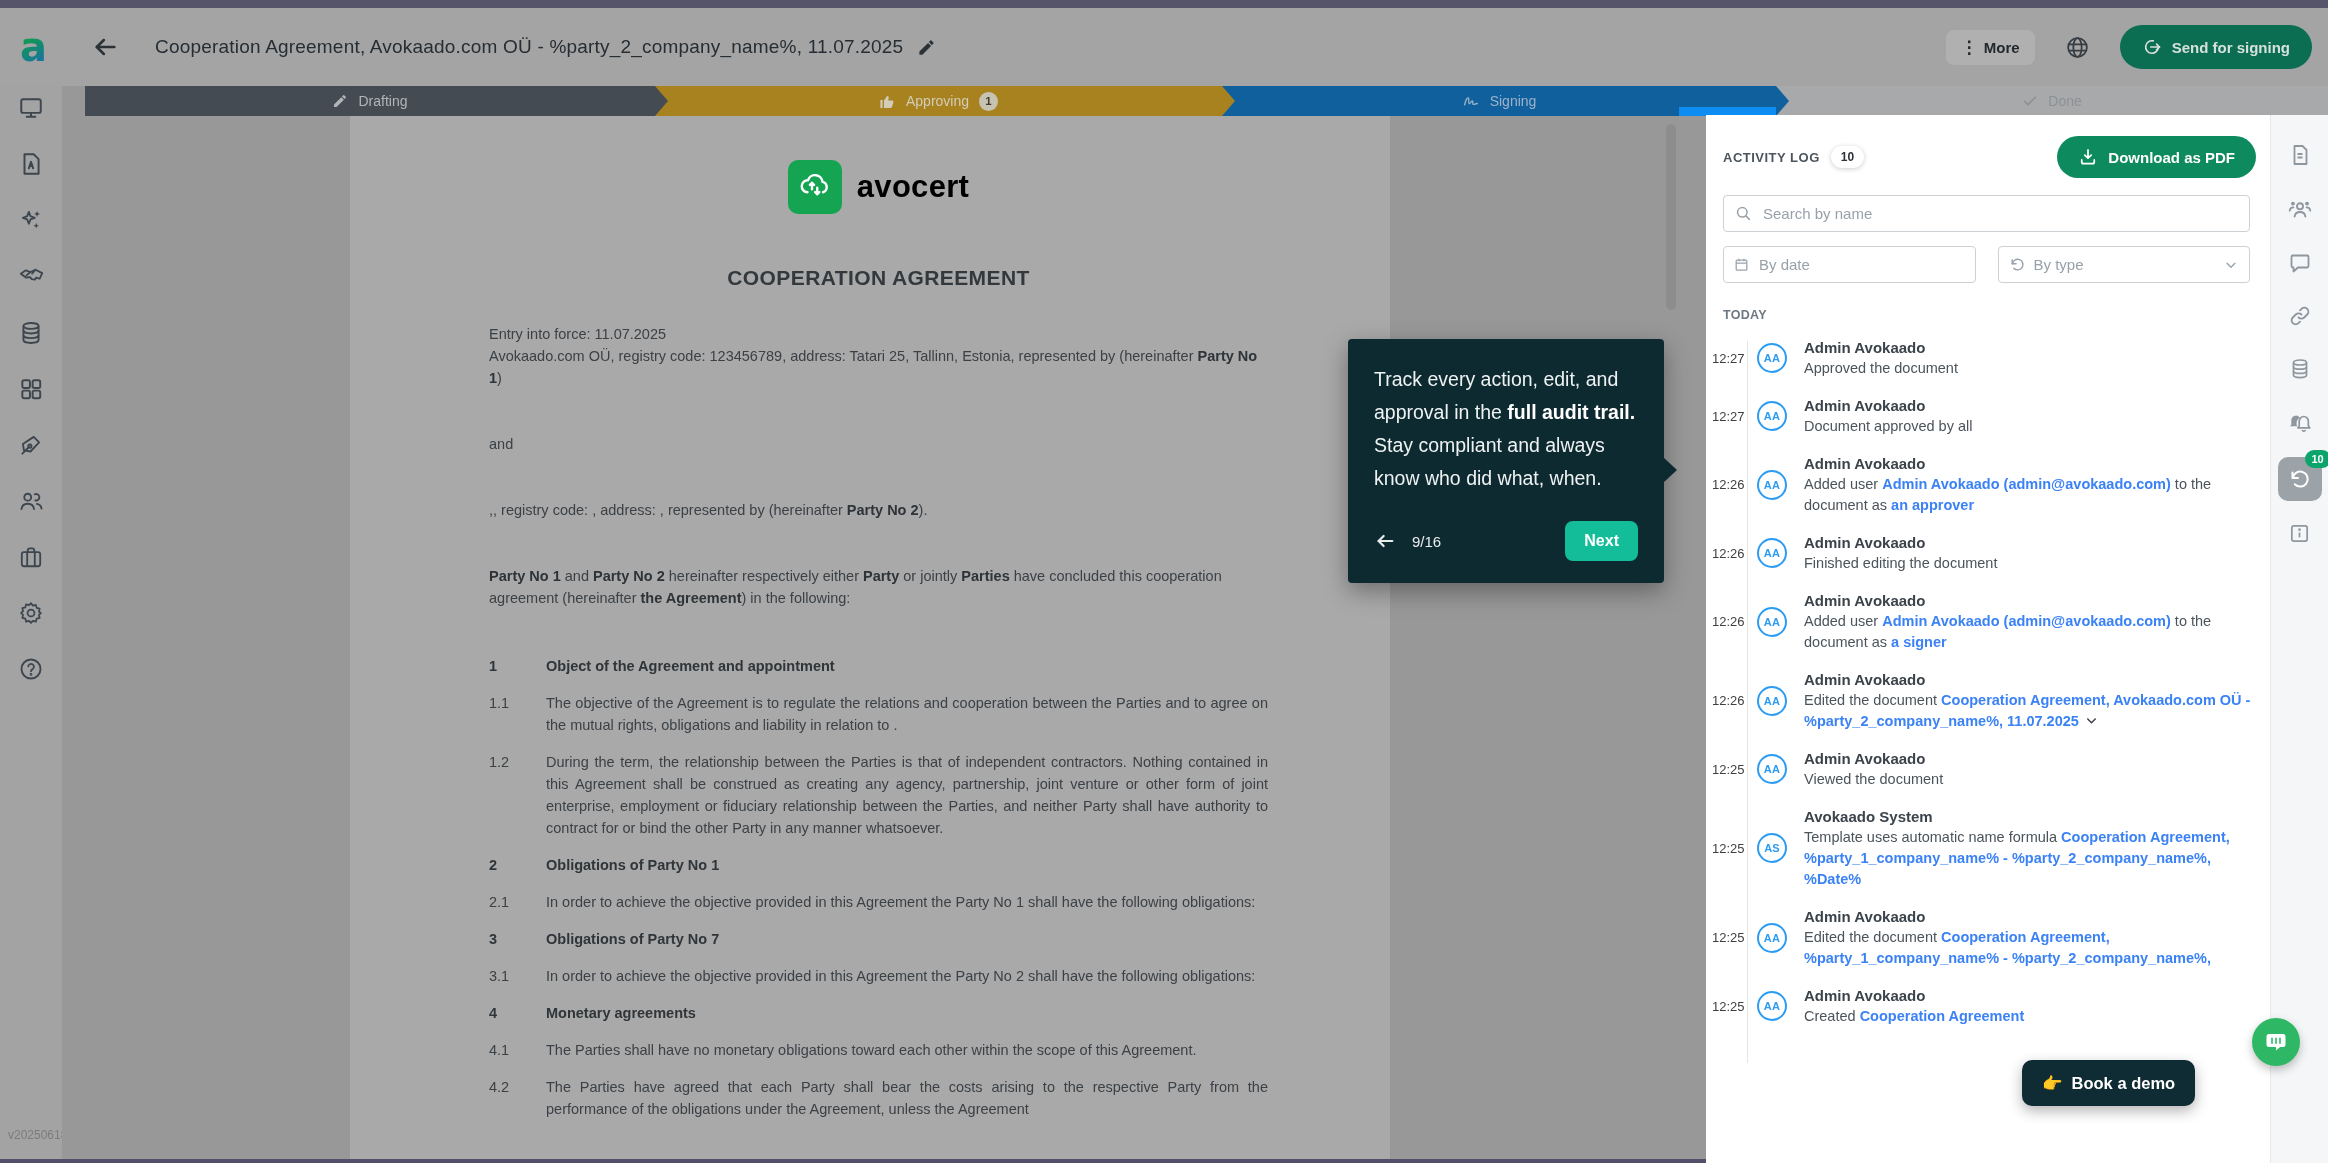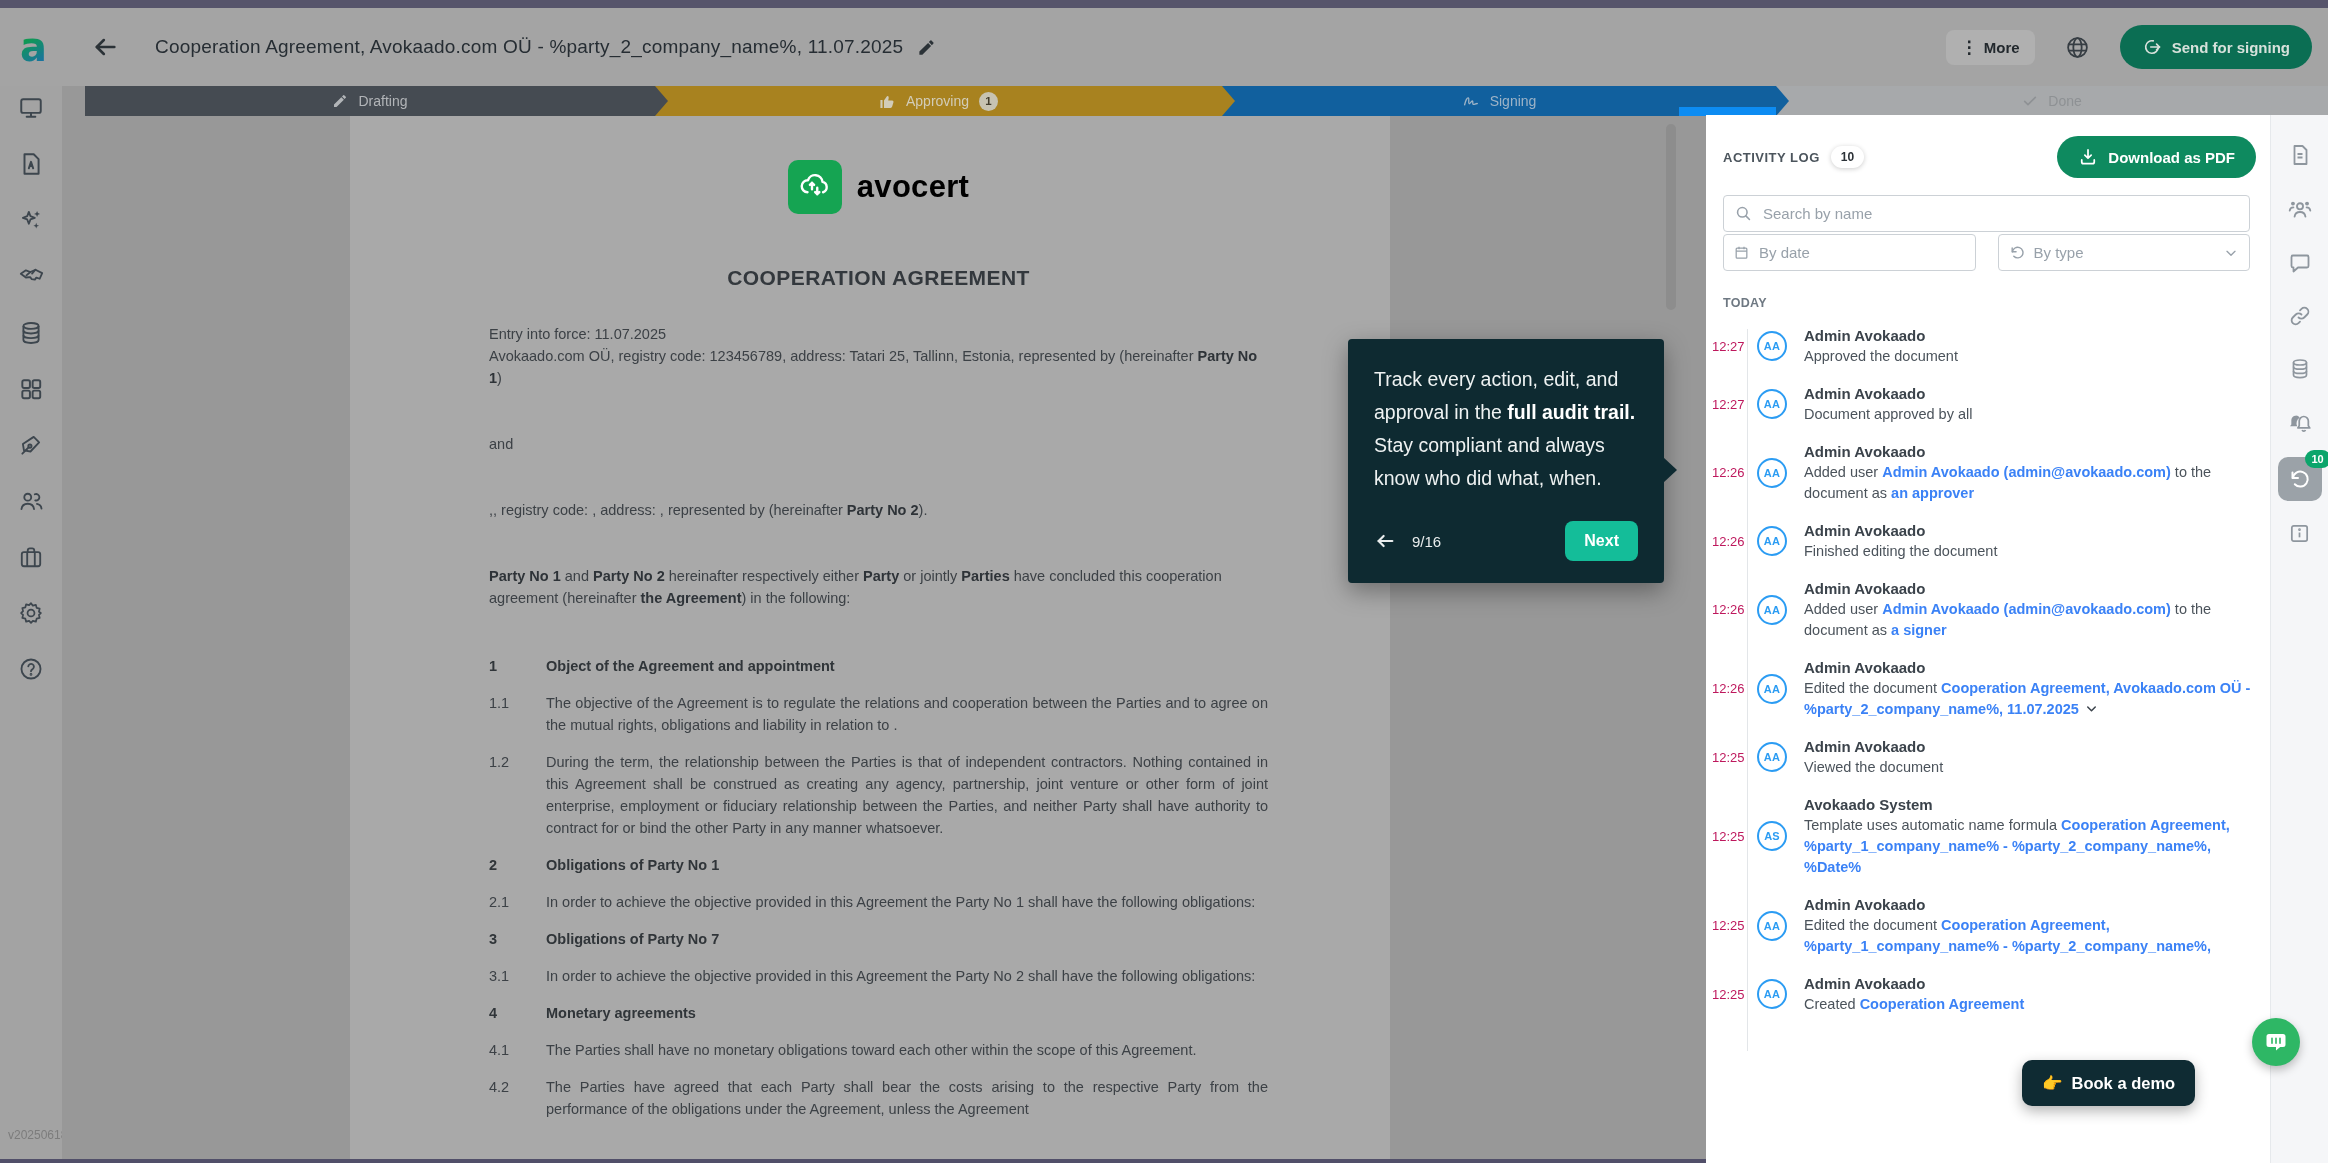--- a/index.html
+++ b/index.html
@@ -92,30 +92,30 @@
   .p-head{display:flex;align-items:center;padding:21px 14px 0 17px}
   .p-title{font-size:13px;font-weight:700;color:#4c555d;letter-spacing:.5px}
   .p-count{margin-left:11px;background:#fff;border-radius:12px;padding:4px 10px;font-size:12px;
            font-weight:700;color:#2c3238;box-shadow:0 1px 5px rgba(0,0,0,.2)}
   .p-download{margin-left:auto;height:42px;border-radius:21px;background:#0e8a5f;color:#fff;
               display:flex;align-items:center;gap:10px;padding:0 21px;font-size:15px;font-weight:700}
   .p-search{margin:17px 20px 0 17px;height:37px;border:1px solid #ccd1d6;border-radius:4px;
             display:flex;align-items:center;gap:8px;padding:0 10px;background:#fff;box-sizing:border-box;color:#98a1aa}
   .p-search input{border:none;outline:none;flex:1;font-size:15px;font-family:inherit;color:#3b434b;background:transparent}
   .p-search input::placeholder,.p-filter input::placeholder{color:#98a1aa}
-  .p-filters{display:flex;gap:22px;margin:2px 20px 0 17px}
+  .p-filters{display:flex;gap:22px;margin:14px 20px 0 17px}
   .p-filter{flex:1;height:37px;border:1px solid #ccd1d6;border-radius:4px;display:flex;align-items:center;
             gap:8px;padding:0 10px;box-sizing:border-box;color:#98a1aa;font-size:15px;background:#fff}
   .p-filter input{border:none;outline:none;width:100%;font-size:15px;font-family:inherit;background:transparent}
   .p-today{margin:25px 0 0 17px;font-size:12.5px;font-weight:700;color:#6e7882;letter-spacing:.3px}
   .p-list{position:relative;margin-top:15px;padding-bottom:20px}
   .p-list::before{content:"";position:absolute;left:41px;top:4px;bottom:0;width:1px;background:#e3e6e9}
   .alog-row{position:relative;display:grid;grid-template-columns:34px 64px 1fr;align-items:center;
             margin-bottom:16px;padding-right:10px}
-  .alog-time{font-size:13px;color:#be185d;padding-left:6px;align-self:center}
+  .alog-time{font-size:13px;color:#404040;padding-left:6px;align-self:center}
   .alog-av-wrap{display:flex;justify-content:center;align-self:center}
   .alog-avatar{width:30px;height:30px;border:2px solid #2b9cf3;border-radius:50%;background:#fff;
                color:#2b9cf3;font-size:11px;font-weight:700;display:flex;align-items:center;
                justify-content:center;letter-spacing:.2px;position:relative;z-index:1;box-sizing:border-box}
   .alog-name{font-size:15px;font-weight:600;color:#3b434b;line-height:21px}
   .alog-action{font-size:14.5px;color:#4b535b;line-height:21px}
   .alog-action b{color:#3b82f6}
   .chev{display:inline-block;vertical-align:-2px;margin-left:5px;color:#3b434b}
 
   

